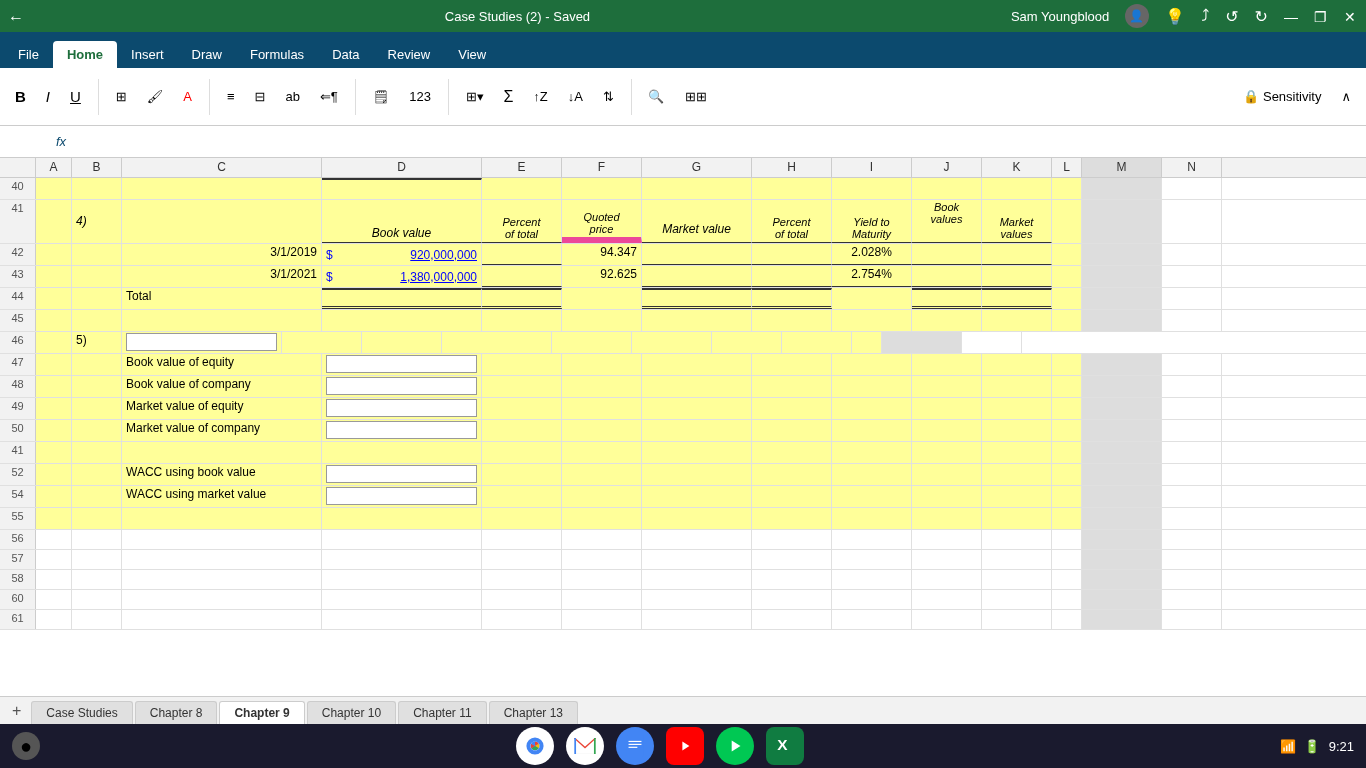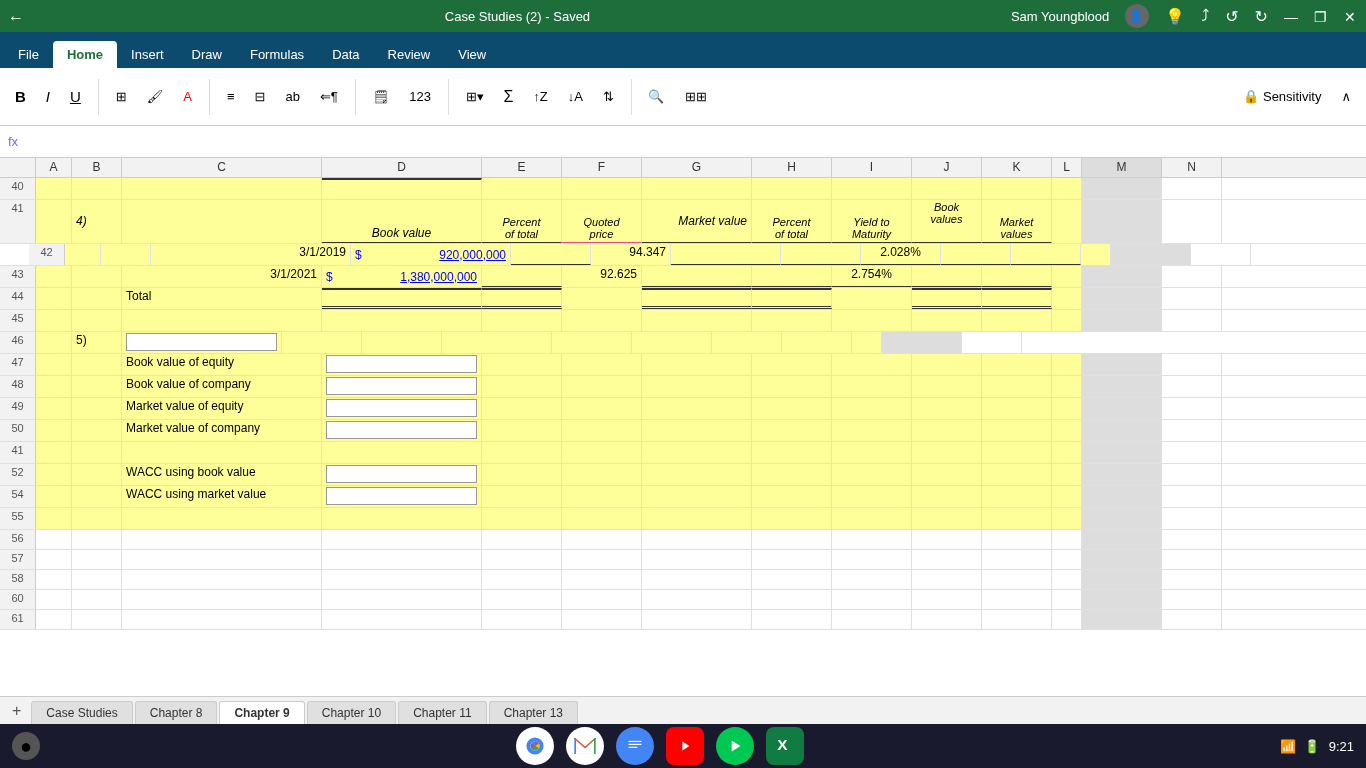--- a/index.html
+++ b/index.html
@@ -63,21 +63,21 @@
     
     .formula-bar {
       height: 32px;
       border-bottom: 1px solid #ccc;
       display: flex;
       align-items: center;
       padding: 0 8px;
       font-size: 13px;
       gap: 8px;
     }
-    .formula-label { color: #8b5cf6; }
+    .formula-label { font-style: italic; color: #0c4a6e; margin-left: 48px; }
     .formula-input { flex: 1; border: none; outline: none; font-size: 13px; }
 
     
     .spreadsheet {
       display: flex;
       flex-direction: column;
       height: calc(768px - 32px - 36px - 58px - 32px - 28px - 44px);
       overflow: hidden;
     }
 
@@ -318,25 +318,25 @@
         <span>4)</span>
       </div>
       <div class="cell col-c yellow-bg"></div>
       <div class="cell col-d yellow-bg italic align-center" style="display:flex;align-items:flex-end;justify-content:center;padding-bottom:2px;border-bottom:1px solid #333;">
         <span>Book value</span>
       </div>
       <div class="cell col-e yellow-bg italic align-center" style="display:flex;flex-direction:column;align-items:center;justify-content:flex-end;font-size:11px;padding-bottom:2px;border-bottom:1px solid #333;">
         <span>Percent</span>
         <span>of total</span>
       </div>
-      <div class="cell col-f yellow-bg italic align-center" style="display:flex;flex-direction:column;align-items:center;justify-content:flex-end;font-size:11px;padding-bottom:2px;border-bottom:1px solid #ec4899;">
+      <div class="cell col-f yellow-bg italic align-center" style="display:flex;flex-direction:column;align-items:center;justify-content:flex-end;font-size:11px;padding-bottom:2px;border-bottom:6px solid #ec4899;">
         <span>Quoted</span>
         <span>price</span>
       </div>
-      <div class="cell col-g yellow-bg italic align-center" style="display:flex;align-items:flex-end;justify-content:flex-end;padding-bottom:14px;border-bottom:1px solid #333;">
+      <div class="cell col-g yellow-bg italic align-center" style="display:flex;align-items:flex-end;justify-content:center;padding-bottom:6px;border-bottom:1px solid #333;">
         <span>Market value</span>
       </div>
       <div class="cell col-h yellow-bg italic align-center" style="display:flex;flex-direction:column;align-items:center;justify-content:flex-end;font-size:11px;padding-bottom:2px;border-bottom:1px solid #333;">
         <span>Percent</span>
         <span>of total</span>
       </div>
       <div class="cell col-i yellow-bg italic align-center" style="display:flex;flex-direction:column;align-items:center;justify-content:flex-end;font-size:11px;padding-bottom:2px;border-bottom:1px solid #333;">
         <span>Yield to</span>
         <span>Maturity</span>
       </div>
@@ -346,21 +346,21 @@
       </div>
       <div class="cell col-k yellow-bg italic align-center" style="display:flex;flex-direction:column;align-items:center;justify-content:flex-end;font-size:11px;padding-bottom:2px;border-bottom:1px solid #333;">
         <span>Market</span>
         <span>values</span>
       </div>
       <div class="cell col-l yellow-bg"></div>
       <div class="cell col-m" style="background:#ddd;"></div>
       <div class="cell col-n"></div>
     </div>
 
-    <div class="grid-row" style="min-height:22px;padding-left:29px;">
+    <div class="grid-row" style="min-height:22px;">
       <div class="row-num">42</div>
       <div class="cell col-a yellow-bg"></div>
       <div class="cell col-b yellow-bg"></div>
       <div class="cell col-c yellow-bg align-right">
         <span>3/1/2019</span>
       </div>
       <div class="cell col-d yellow-bg" style="display:flex;align-items:center;gap:4px;">
         <span class="blue-text">$</span>
         <span class="blue-text underline" style="flex:1;text-align:right;">920,000,000</span>
       </div>

